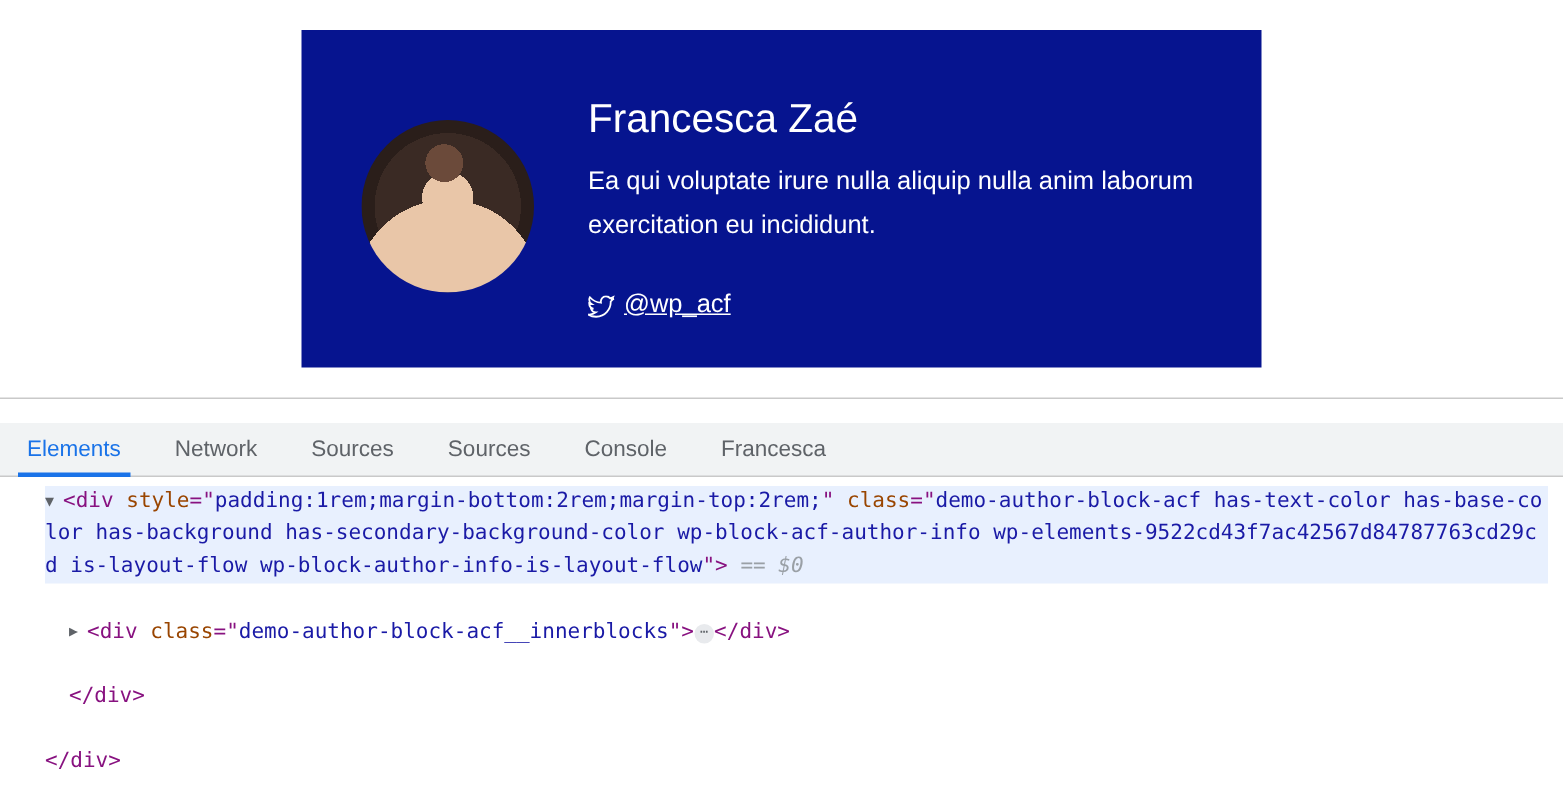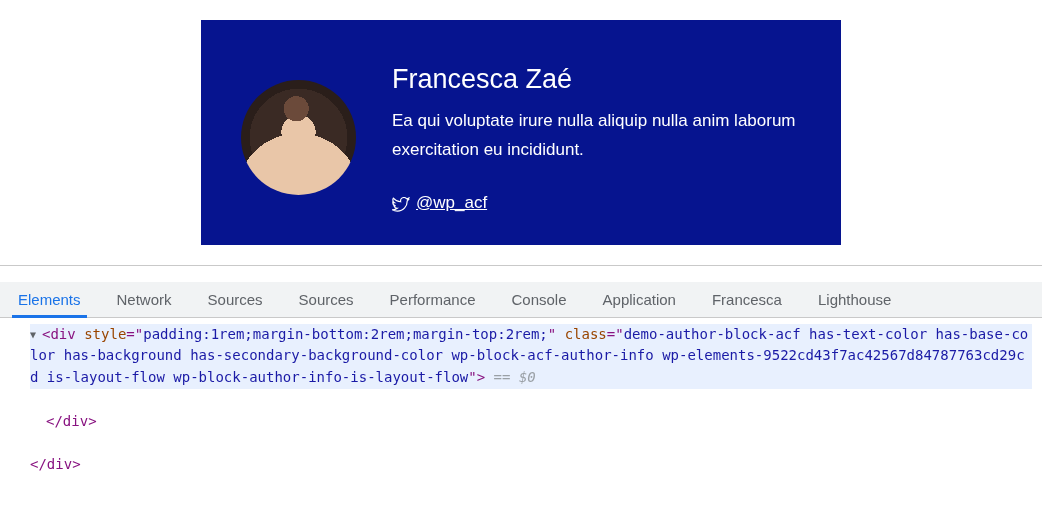--- a/index.html
+++ b/index.html
@@ -151,23 +151,21 @@
     </div>
   </div>
 </div>
 
 <div class="devtools">
   <div class="tabs">
     <div class="tab active">Elements</div>
     <div class="tab">Network</div>
     <div class="tab">Sources</div>
     <div class="tab">Sources</div>
-    <div class="tab">Performance</div>
     <div class="tab">Console</div>
-    <div class="tab">Application</div>
     <div class="tab">Francesca</div>
-    <div class="tab">Lighthouse</div>
   </div>
 
   <div class="elements-panel"><span class="row selected"><span class="arrow">▼</span><span class="punct">&lt;</span><span class="tag">div</span> <span class="attr">style</span><span class="punct">=</span><span class="punct">"</span><span class="val">padding:1rem;margin-bottom:2rem;margin-top:2rem;</span><span class="punct">"</span> <span class="attr">class</span><span class="punct">=</span><span class="punct">"</span><span class="val">demo-author-block-acf has-text-color has-base-color has-background has-secondary-background-color wp-block-acf-author-info wp-elements-9522cd43f7ac42567d84787763cd29cd is-layout-flow wp-block-author-info-is-layout-flow</span><span class="punct">"</span><span class="punct">&gt;</span><span class="eqsel"> == $0</span></span>
+<span class="row indent1"><span class="arrow">▶</span><span class="punct">&lt;</span><span class="tag">div</span> <span class="attr">class</span><span class="punct">=</span><span class="punct">"</span><span class="val">demo-author-block-acf__innerblocks</span><span class="punct">"</span><span class="punct">&gt;</span><span class="ellips">⋯</span><span class="punct">&lt;/div&gt;</span></span>
 <span class="row indent2"><span class="punct">&lt;/div&gt;</span></span>
 <span class="row"><span class="punct">&lt;/div&gt;</span></span></div>
 </div>
 
 </body></html>

